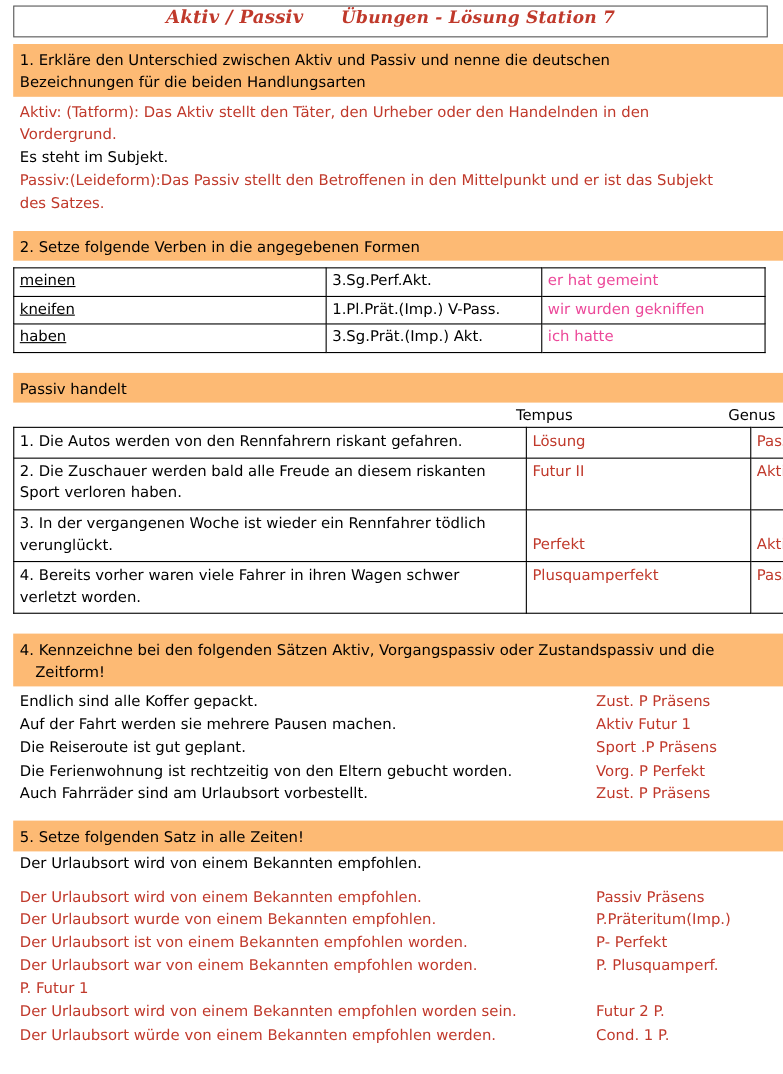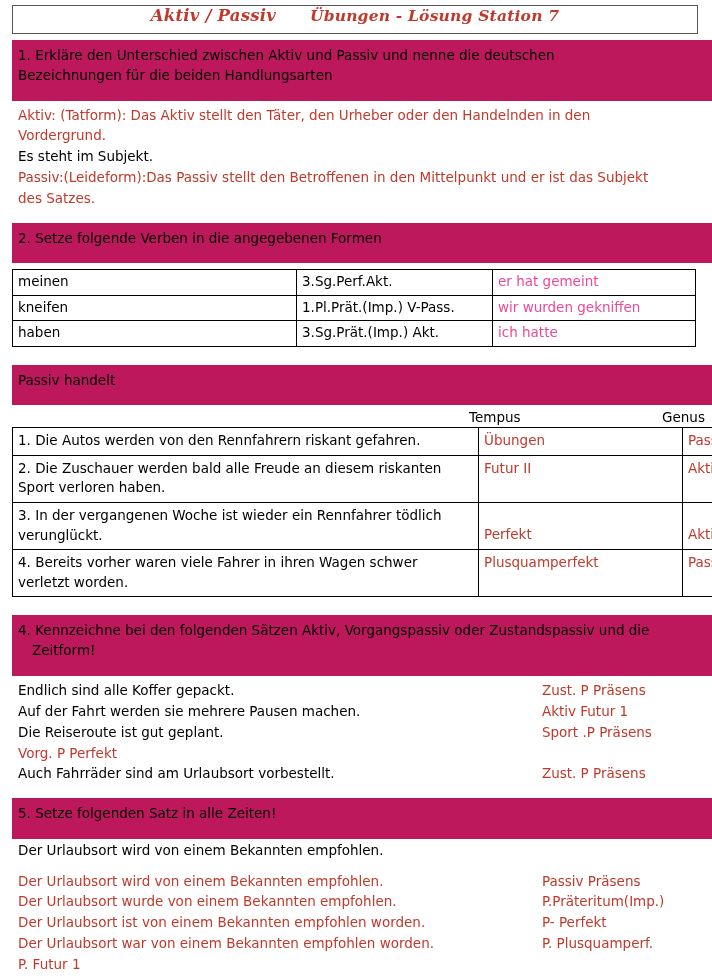--- a/index.html
+++ b/index.html
@@ -44,23 +44,23 @@
     color: #c0392b;
     font-family: "DejaVu Serif", "Liberation Serif", serif;
     font-style: italic;
     font-weight: bold;
     font-size: 15.5px;
     letter-spacing: 0.2px;
   }
 
   
   .prompt {
-    background: #be185d;
+    background: #fdba74;
     margin: 0 0 0 12px;
-    padding: 5px 8px 15px 6px;
+    padding: 5px 8px 2px 6px;
     line-height: 1.5;
     font-size: 13.5px;
   }
 
   .answer-block {
     margin: 2px 8px 0 12px;
     padding: 2px 6px 0 6px;
     line-height: 1.55;
   }
   .red { color: #c0392b; }
@@ -80,21 +80,21 @@
   }
   table.grid td {
     border: 1px solid #000;
     padding: 2px 5px 3px 5px;
     vertical-align: top;
     font-size: 13.5px;
     line-height: 1.45;
   }
 
   
-  .t2 .c1 { width: 273px; }
+  .t2 .c1 { width: 273px; text-decoration: underline; }
   .t2 .c2 { width: 185px; }
   .t2 .c3 { width: 192px; color: #ec4899; }
 
   
   table.t3 {
     border-collapse: collapse;
     margin: 0 0 0 12px;
     width: 706px;
     table-layout: fixed;
   }
@@ -192,21 +192,21 @@
   <div class="t3-head">
     <div class="h1"></div>
     <div class="h2">Tempus</div>
     <div class="h3">Genus</div>
   </div>
 
   <table class="t3">
     <tbody>
       <tr>
         <td class="c1">1. Die Autos werden von den Rennfahrern riskant gefahren.</td>
-        <td class="c2">Übungen</td>
+        <td class="c2">Lösung</td>
         <td class="c3">Passiv</td>
       </tr>
       <tr>
         <td class="c1">2. Die Zuschauer werden bald alle Freude an diesem riskanten Sport verloren haben.</td>
         <td class="c2">Futur II</td>
         <td class="c3">Aktiv</td>
       </tr>
       <tr>
         <td class="c1">3. In der vergangenen Woche ist wieder ein Rennfahrer tödlich verunglückt.</td>
         <td class="c2" style="padding-top:22px;">Perfekt</td>
@@ -235,20 +235,21 @@
   </div>
   <div class="row2">
     <div class="left black">Auf der Fahrt werden sie mehrere Pausen machen.</div>
     <div class="right red">Aktiv Futur 1</div>
   </div>
   <div class="row2">
     <div class="left black">Die Reiseroute ist gut geplant.</div>
     <div class="right red">Sport .P Präsens</div>
   </div>
   <div class="row2">
+    <div class="left black">Die Ferienwohnung ist rechtzeitig von den Eltern gebucht worden.</div>
     <div class="right red">Vorg. P Perfekt</div>
   </div>
   <div class="row2">
     <div class="left black">Auch Fahrräder sind am Urlaubsort vorbestellt.</div>
     <div class="right red">Zust. P Präsens</div>
   </div>
 
   <div class="spacer-14"></div>
 
   <div class="prompt">

